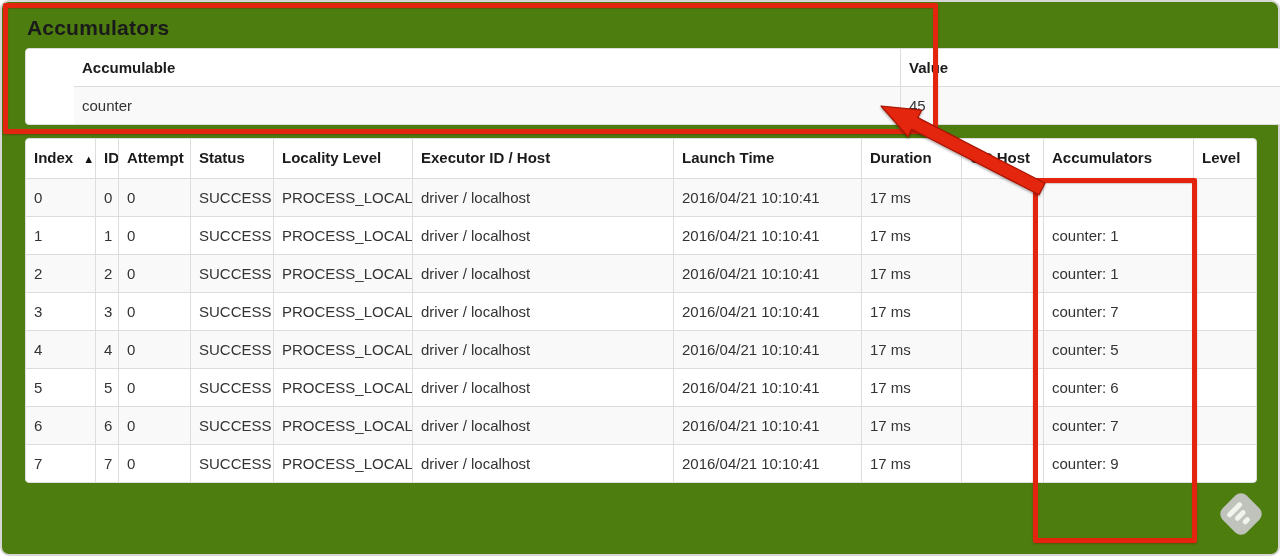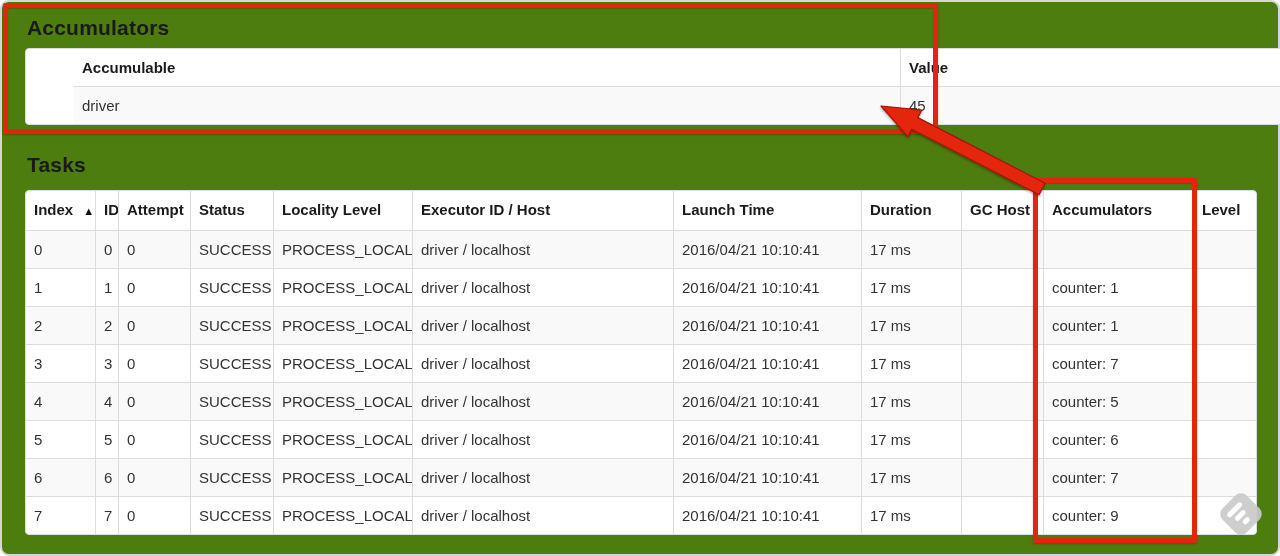--- a/index.html
+++ b/index.html
@@ -62,27 +62,26 @@
           <col style="width:404px">
         </colgroup>
       <thead>
           <tr>
             <th>Accumulable</th>
             <th>Value</th>
           </tr>
         </thead>
       <tbody>
           <tr>
-            <td>driver</td>
+            <td>counter</td>
             <td>45</td>
           </tr>
         </tbody>
     </table>
 
-    <h2 id="tasks-heading" class="section-heading">Tasks</h2>
 
     <table id="tasks-table" class="ui-table">
       <colgroup>
         <col style="width:69px">
           <col style="width:23px">
           <col style="width:72px">
         <col style="width:83px">
           <col style="width:139px">
           <col style="width:261px">
         <col style="width:188px">

